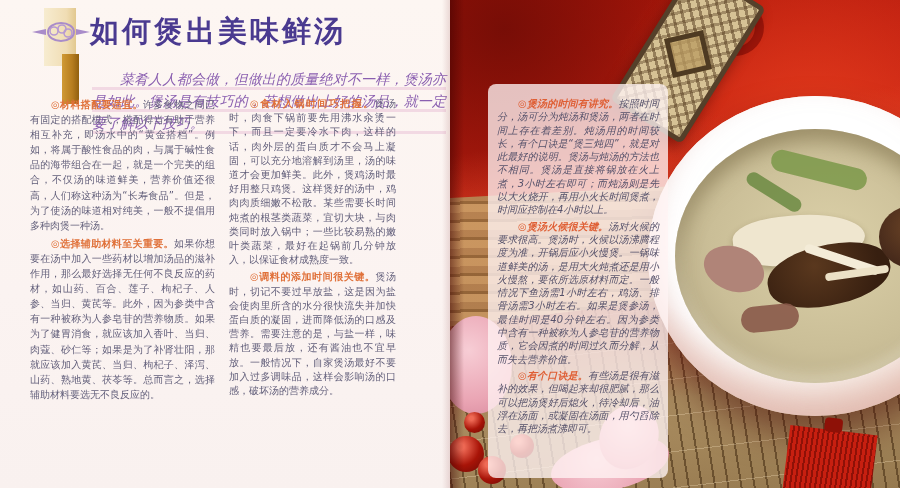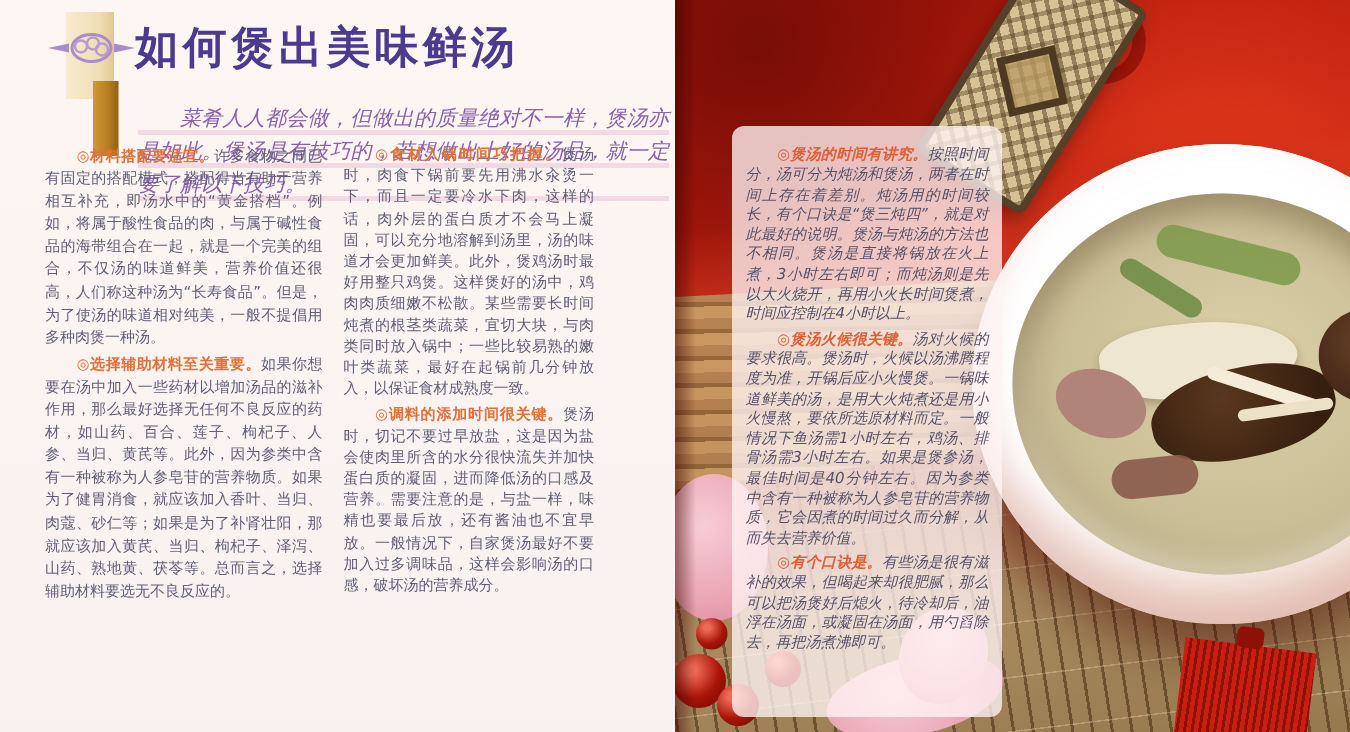--- a/index.html
+++ b/index.html
@@ -1,21 +1,21 @@
 <!DOCTYPE html>
 <html><head>
 <meta charset="utf-8">
 <style>
   html,body{margin:0;padding:0;background:#444;}
   .spread{position:relative;width:900px;height:488px;overflow:hidden;
           font-family:"DejaVu Sans",sans-serif;}
 
   
   .left-page{position:absolute;left:0;top:0;width:450px;height:488px;
-             background:linear-gradient(180deg,#fdf6f2 0%,#fbf3f1 60%,#f9f1ef 100%);padding-left:19px;}
+             background:linear-gradient(180deg,#fdf6f2 0%,#fbf3f1 60%,#f9f1ef 100%);}
   .left-page::after{content:"";position:absolute;right:0;top:0;width:8px;height:100%;
              background:linear-gradient(to right,rgba(180,120,120,0),rgba(150,80,80,0.18));}
 
   .ornament{position:absolute;left:42px;top:6px;width:46px;height:98px;}
   .bar-cream{position:absolute;left:2px;top:2px;width:32px;height:58px;
              background:linear-gradient(to right,#f7ecd0,#f0ddb4 70%,#e2c88f);}
   .bar-gold{position:absolute;left:20px;top:48px;width:17px;height:50px;
             background:linear-gradient(to right,#d09a35,#b67d1f 60%,#91600f);}
   .cloud-icon{position:absolute;left:-12px;top:12px;}
 

